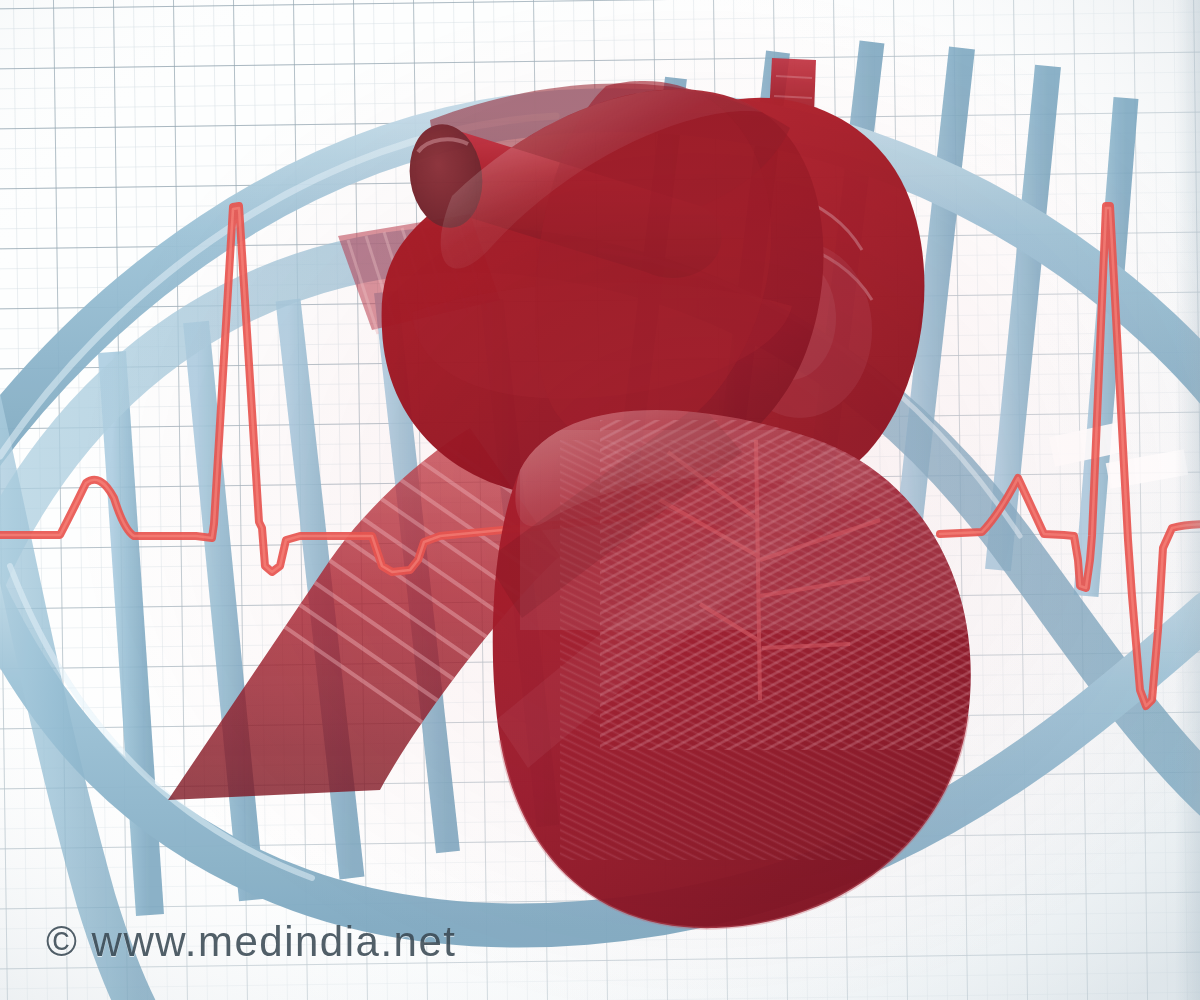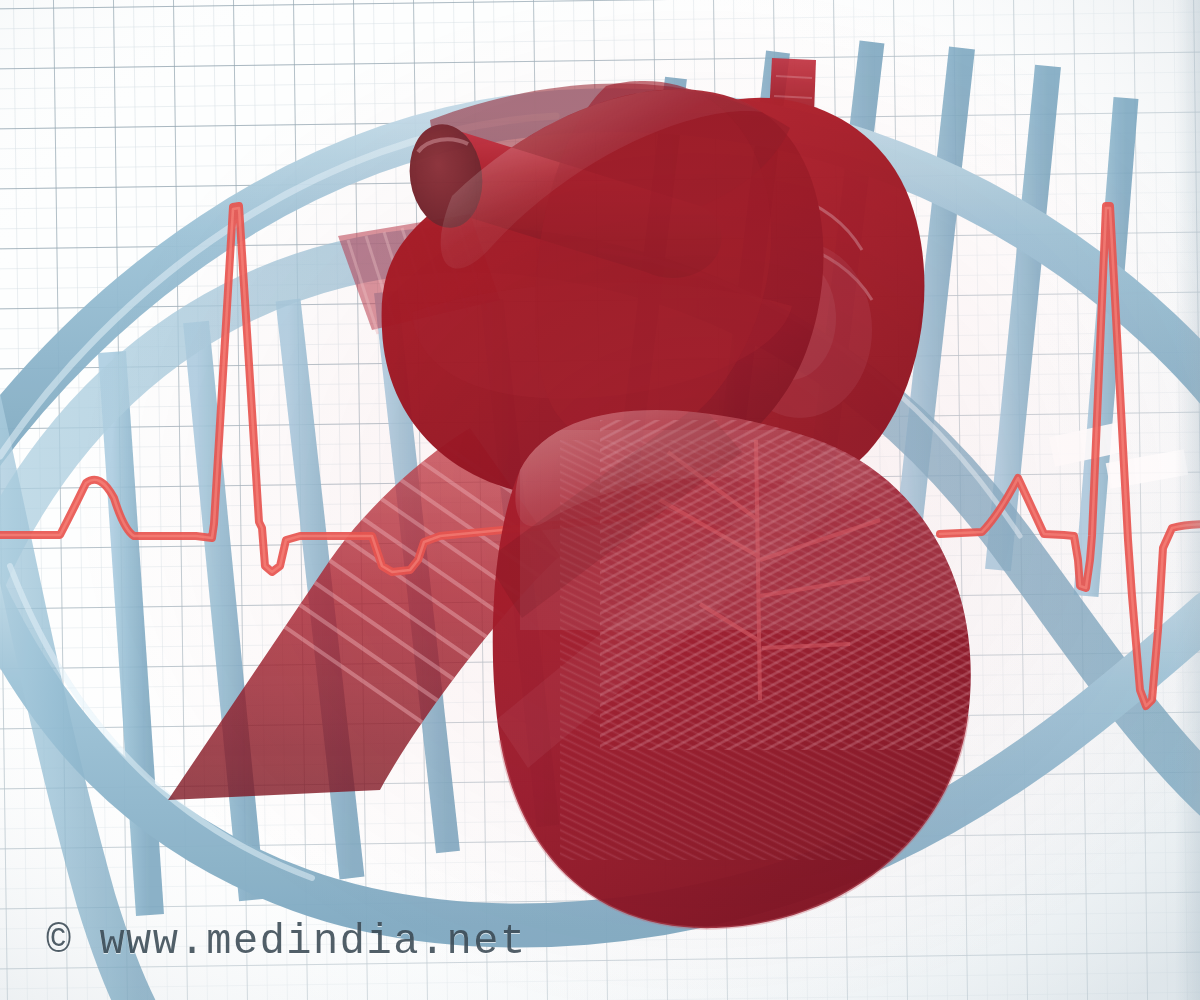--- a/index.html
+++ b/index.html
@@ -6,21 +6,21 @@
   html,body{margin:0;padding:0;background:#fff;}
   body{font-family:"Liberation Sans",sans-serif;}
   #stage{
     position:relative;width:1200px;height:1000px;overflow:hidden;
     background:#fdfefe;
   }
   .layer{position:absolute;inset:0;}
   .fill{width:100%;height:100%;display:block;}
   #watermark{
     position:absolute;left:46px;top:918px;
-    font-family:Liberation Mono, monospace;
+    font-family:Liberation Sans, sans-serif;
     font-size:42px;font-weight:300;letter-spacing:1.5px;
     color:#3a4954;opacity:.88;white-space:nowrap;
     text-shadow:0 1px 0 rgba(255,255,255,.75);
     pointer-events:none;
   }
 </style>
 </head>
 <body>
 
 <div id="stage">

